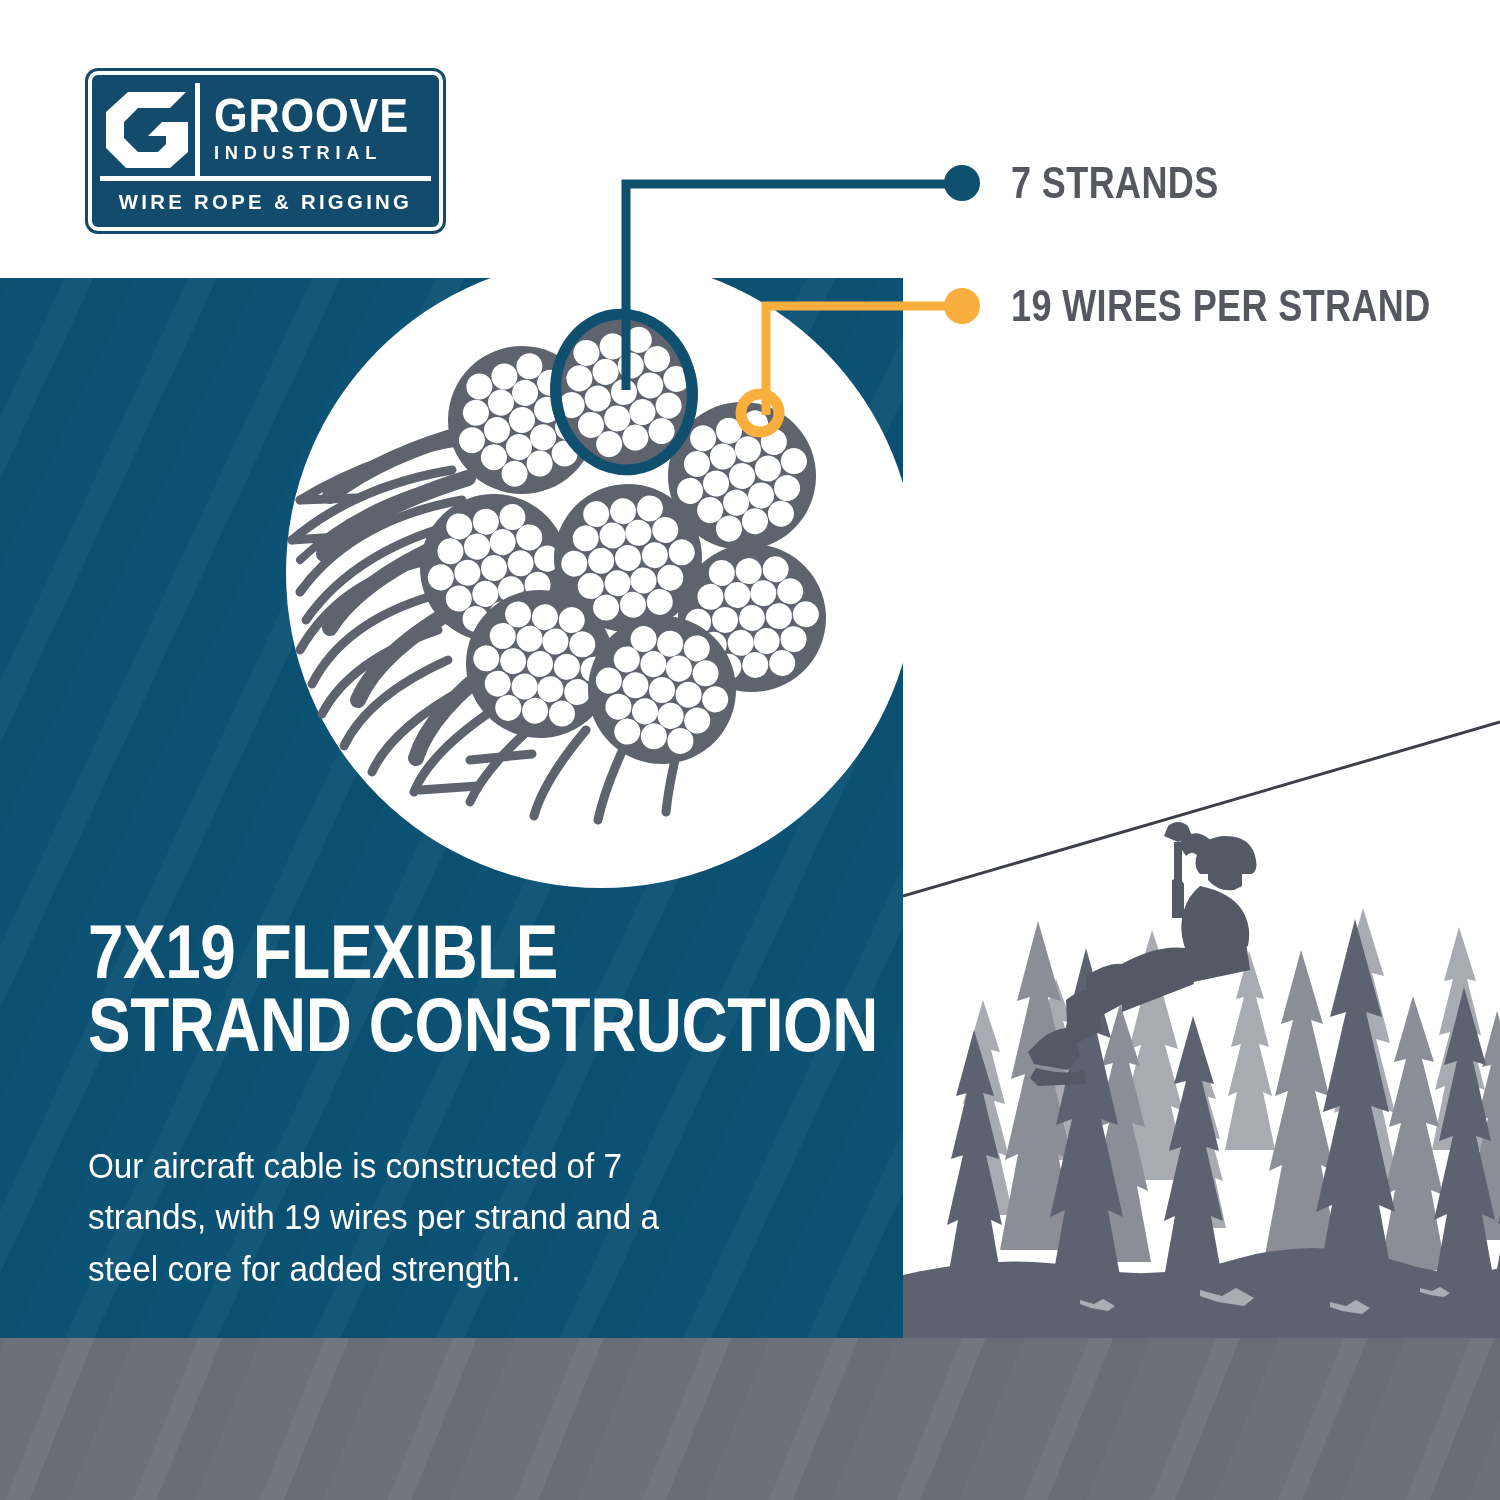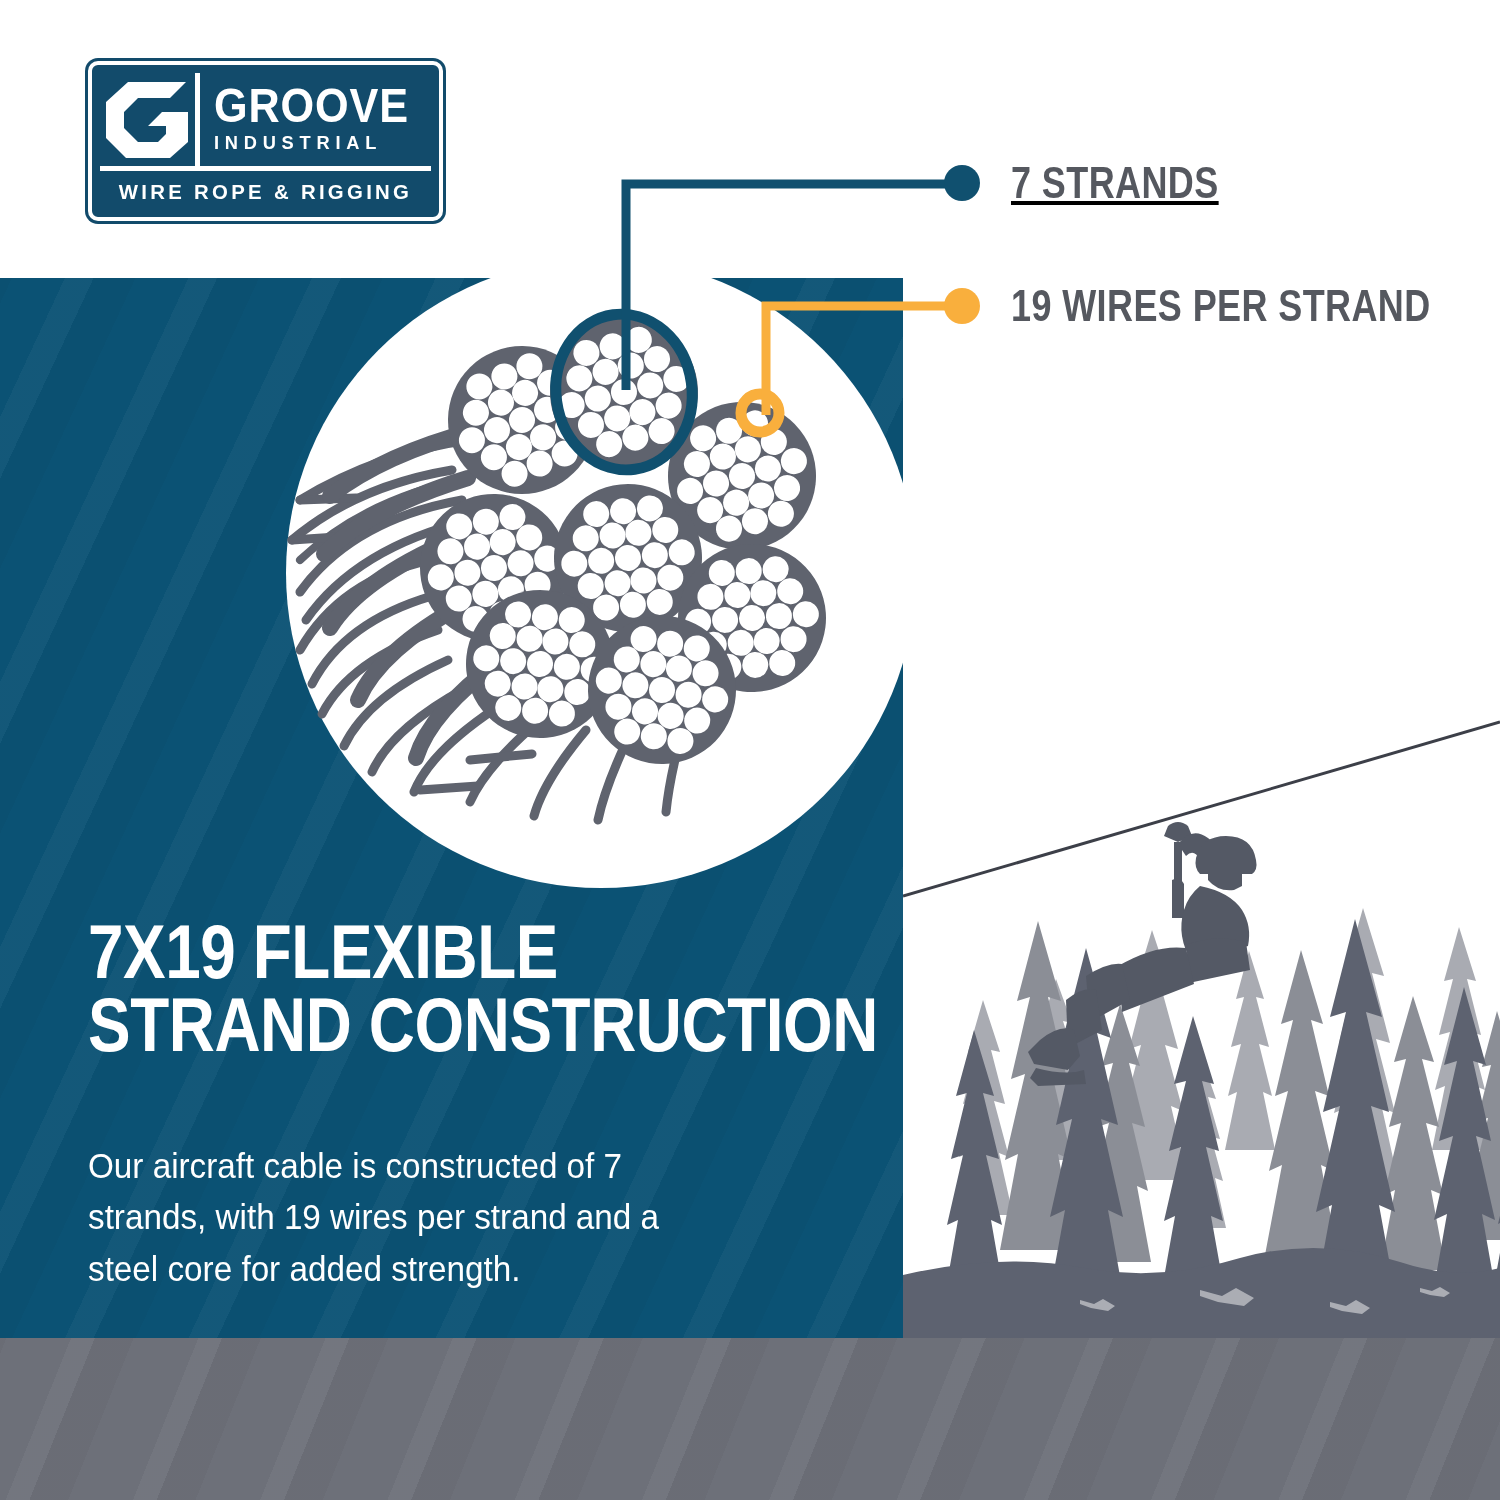--- a/index.html
+++ b/index.html
@@ -8,21 +8,21 @@
   body {
     font-family:"Liberation Sans", sans-serif;
     background:#ffffff;
     overflow:hidden;
     position:relative;
   }
   #stage { position:absolute; left:0; top:0; width:1500px; height:1500px; overflow:hidden; background:#fff; }
 
   
   .logo {
-    position:absolute; left:88px; top:61px; width:355px; height:160px;
+    position:absolute; left:88px; top:71px; width:355px; height:160px;
     background:#124b6b; border:4px solid #fff;
     border-radius:10px;
     box-shadow:0 0 0 3px #124b6b;
     padding:8px;
   }
   .logo-top { display:flex; height:98px; border-bottom:5px solid #ffffff; }
   .logo-mark { width:110px; display:flex; align-items:center; justify-content:center; border-right:5px solid #fff; }
   .logo-words { flex:1; display:flex; flex-direction:column; justify-content:center; padding-left:14px; }
   .logo-groove {
     color:#fff; font-weight:bold; font-size:48px; line-height:0.88;
@@ -92,21 +92,21 @@
   .callout .dot {
     border-radius:50%; flex:0 0 auto;
   }
   .callout .label {
     color:#55585f; font-weight:bold; font-size:45px; line-height:1;
     letter-spacing:0.5px; white-space:nowrap;
     transform:scaleX(0.80); transform-origin:left center;
     font-family:"Liberation Sans Narrow","Liberation Sans",sans-serif;
     text-transform:uppercase;
   }
-  #callout-0 { left:944px; top:160px;text-decoration:underline; }
+  #callout-0 { left:944px; top:160px; }
   #callout-0 .dot { width:36px; height:36px; background:#10506f; }
   #callout-0 .label { margin-left:31px; }
   #callout-1 { left:944px; top:283px; }
   #callout-1 .dot { width:36px; height:36px; background:#f9af3d; }
   #callout-1 .label { margin-left:31px; }
   #callout-2 { left:946px; top:407px; }
   #callout-2 .dot { width:32px; height:32px; background:#565a63; }
   #callout-2 .label { margin-left:33px; }
 
   

